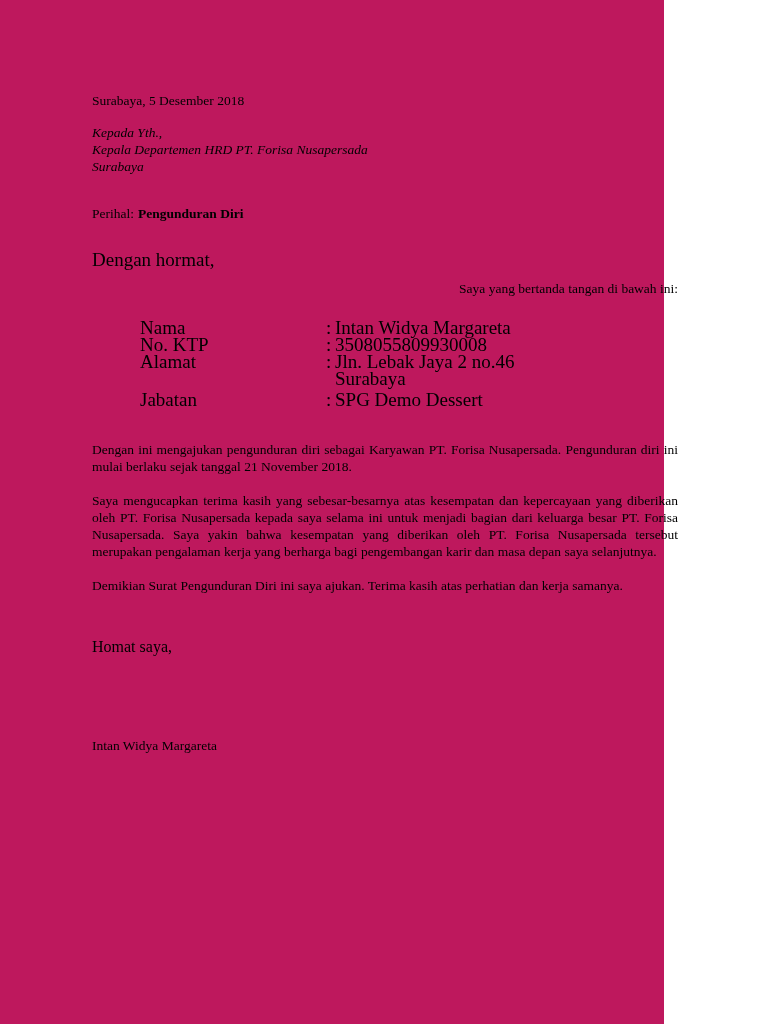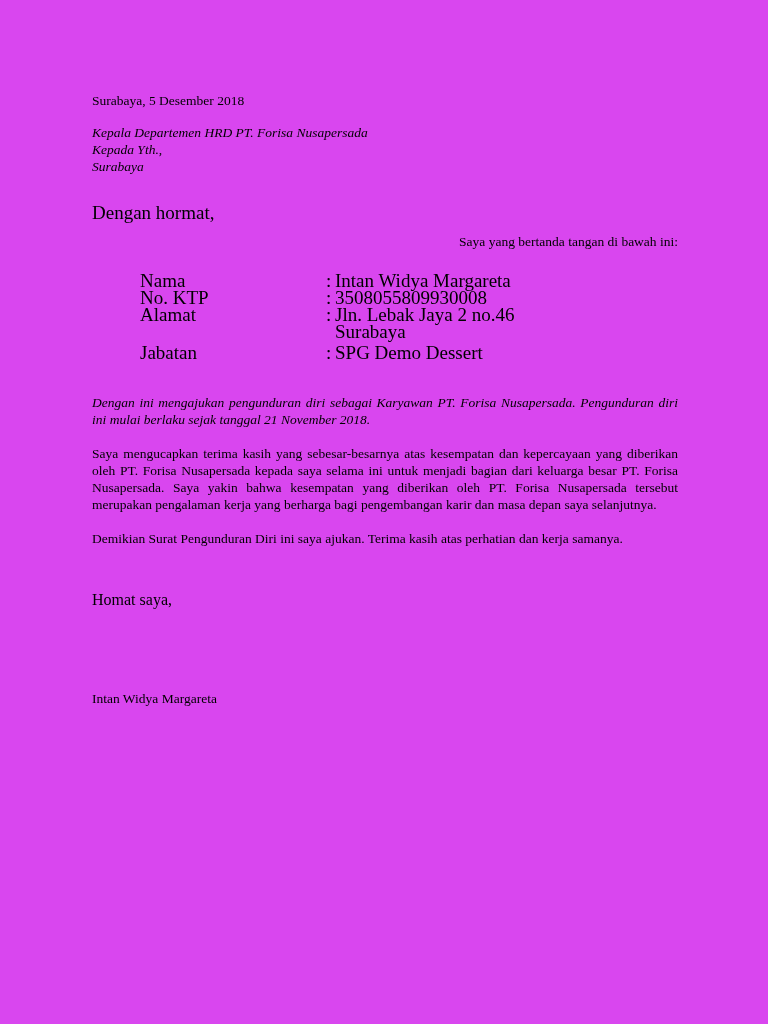--- a/index.html
+++ b/index.html
@@ -15,23 +15,23 @@
     overflow: hidden;
     font-family: "Liberation Serif", "DejaVu Serif", serif;
     color: #000000;
     -webkit-font-smoothing: antialiased;
   }
 
   .page {
     position: absolute;
     top: 0;
     left: 0;
-    width: 768px;
+    width: 664px;
     height: 1024px;
-    background: #d946ef;
+    background: #be185d;
   }
 
   
   .content {
     position: absolute;
     left: 92px;
     top: 92px;
     width: 586px;
   }
 
@@ -89,21 +89,21 @@
   .details td.value { white-space: pre-line; }
   .details tr.spacer td { height: 4px; line-height: 4px; font-size: 0; }
 
   .body-para {
     margin-top: 17px;
     font-size: 13.5px;
     line-height: 17px;
     text-align: justify;
     text-justify: inter-word;
   }
-  .body-para.first { margin-top: 33px; font-style: italic; }
+  .body-para.first { margin-top: 33px; }
 
   .closing {
     margin-top: 44px;
     font-size: 16px;
     line-height: 17px;
   }
   .signature-gap {
     height: 82px;
   }
   .signer {
@@ -113,25 +113,28 @@
 </style>
 </head>
 <body>
 
 <div class="page">
   <div class="content">
 
     <div class="date-line">Surabaya, 5 Desember 2018</div>
 
     <div class="recipient">
+      <div>Kepada Yth.,</div>
       <div>Kepala Departemen HRD PT. Forisa Nusapersada</div>
-      <div>Kepada Yth.,</div>
       <div>Surabaya</div>
     </div>
 
+    <div class="subject">
+      <span class="subject-label">Perihal:</span><span class="subject-value">Pengunduran Diri</span>
+    </div>
 
     <div class="greeting">Dengan hormat,</div>
 
     <div class="intro">Saya yang bertanda tangan di bawah ini:</div>
 
     <table class="details">
       <tbody>
         <tr>
           <td class="label">Nama</td>
           <td class="sep">:</td>

